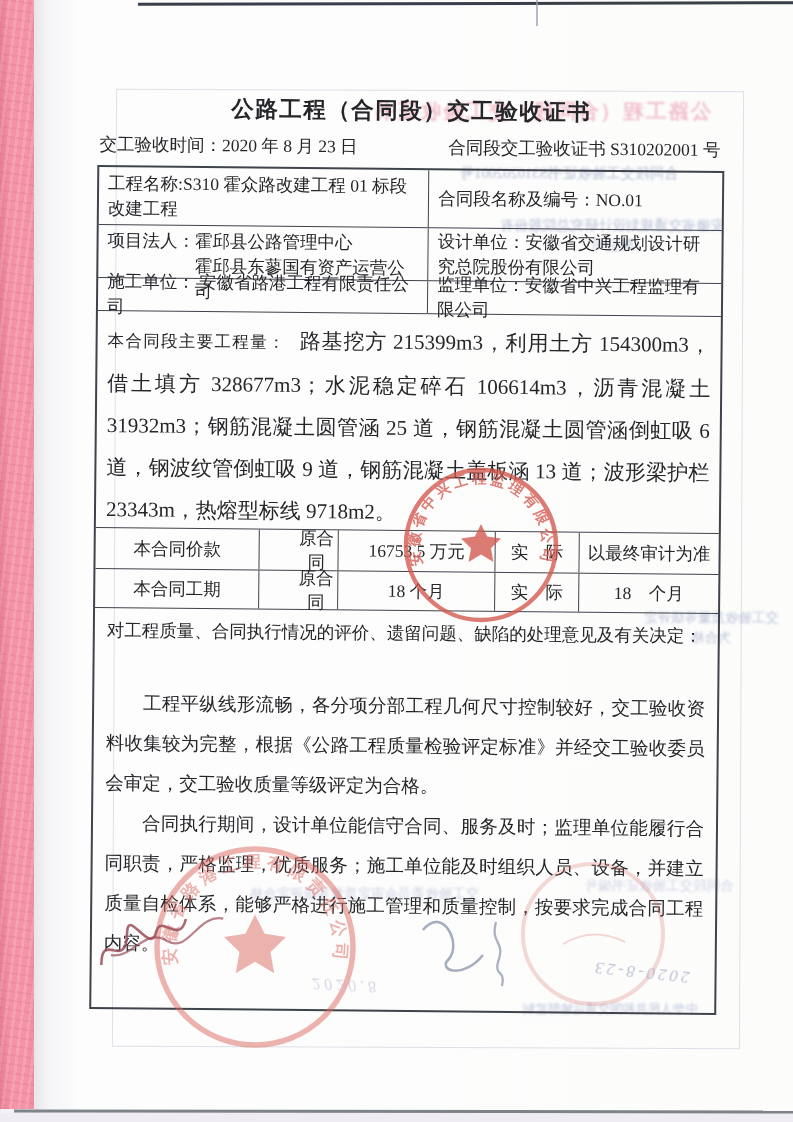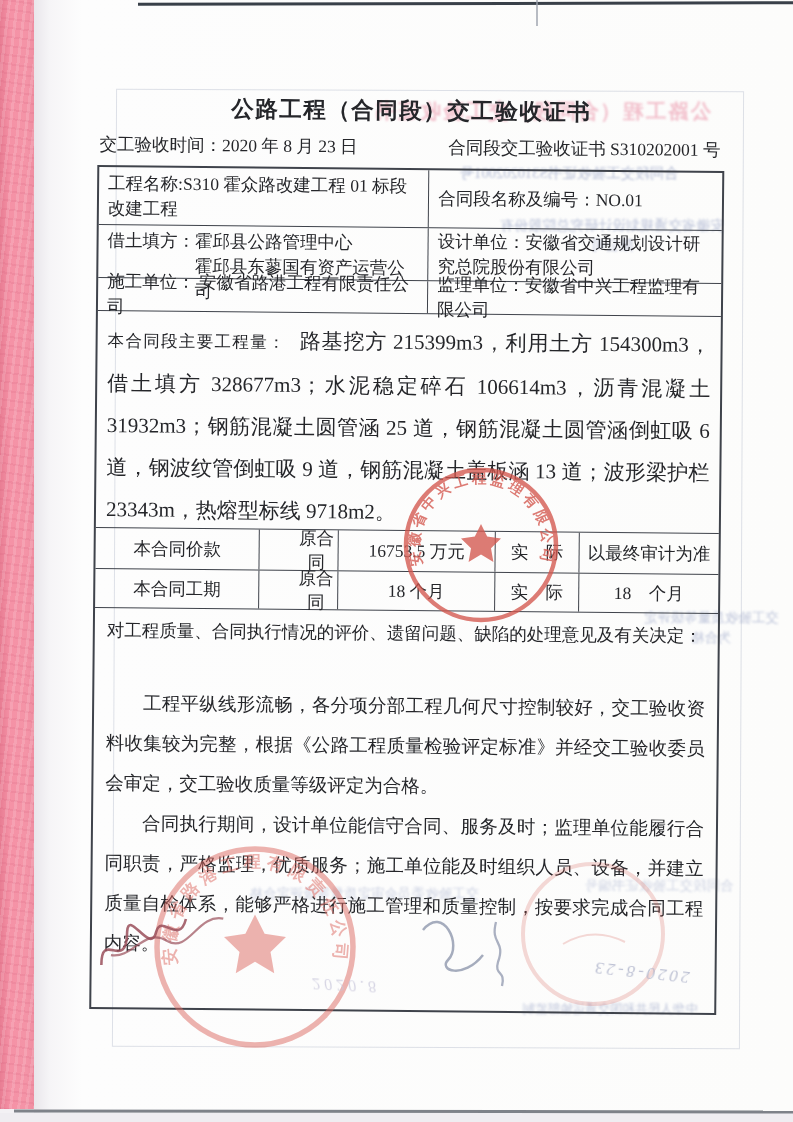--- a/index.html
+++ b/index.html
@@ -119,21 +119,21 @@
 
     <div class="mbox">
 
       <div class="r r1">
         <div class="cell c-l">工程名称:S310 霍众路改建工程 01 标段改建工程</div>
         <div class="cell c-r">合同段名称及编号：NO.01</div>
       </div>
 
       <div class="r r2">
         <div class="cell c-l legal">
-          <span class="lbl">借土填方：</span>
+          <span class="lbl">项目法人：</span>
           <span class="stack">
             <span>霍邱县公路管理中心</span>
             <span>霍邱县东蓼国有资产运营公司</span>
           </span>
         </div>
         <div class="cell c-r">设计单位：安徽省交通规划设计研究总院股份有限公司</div>
       </div>
 
       <div class="r r3">
         <div class="cell c-l">施工单位： 安徽省路港工程有限责任公司</div>

